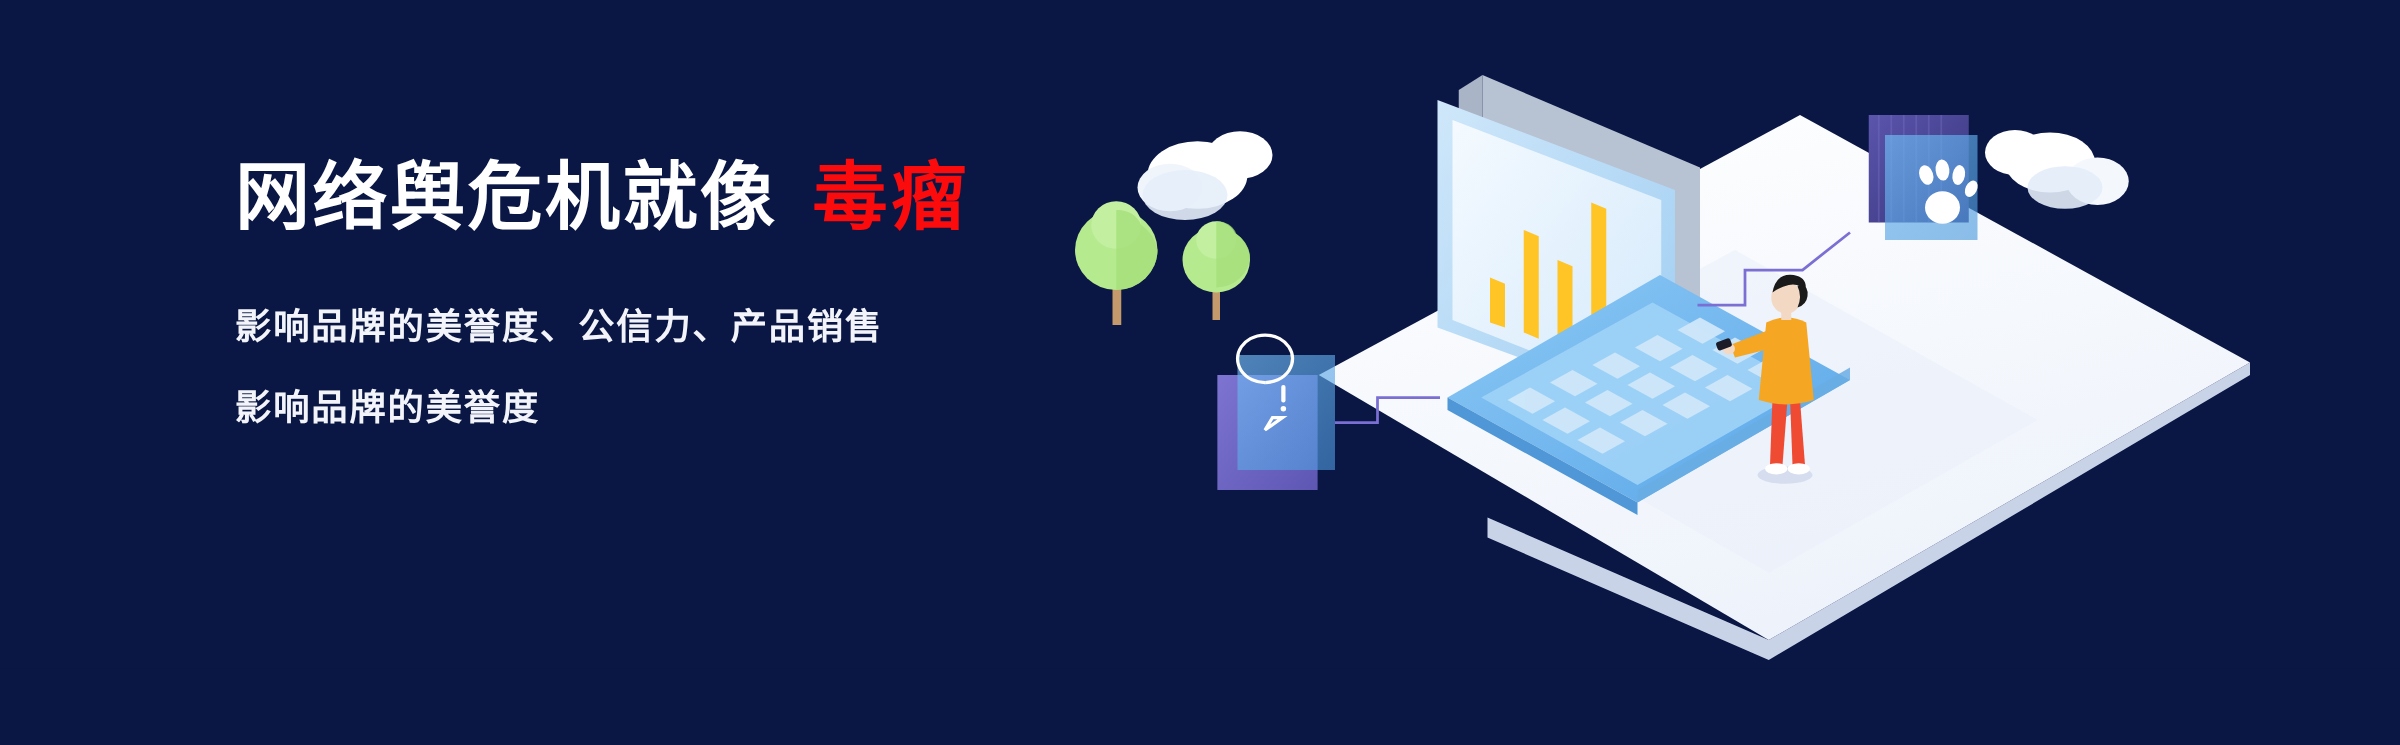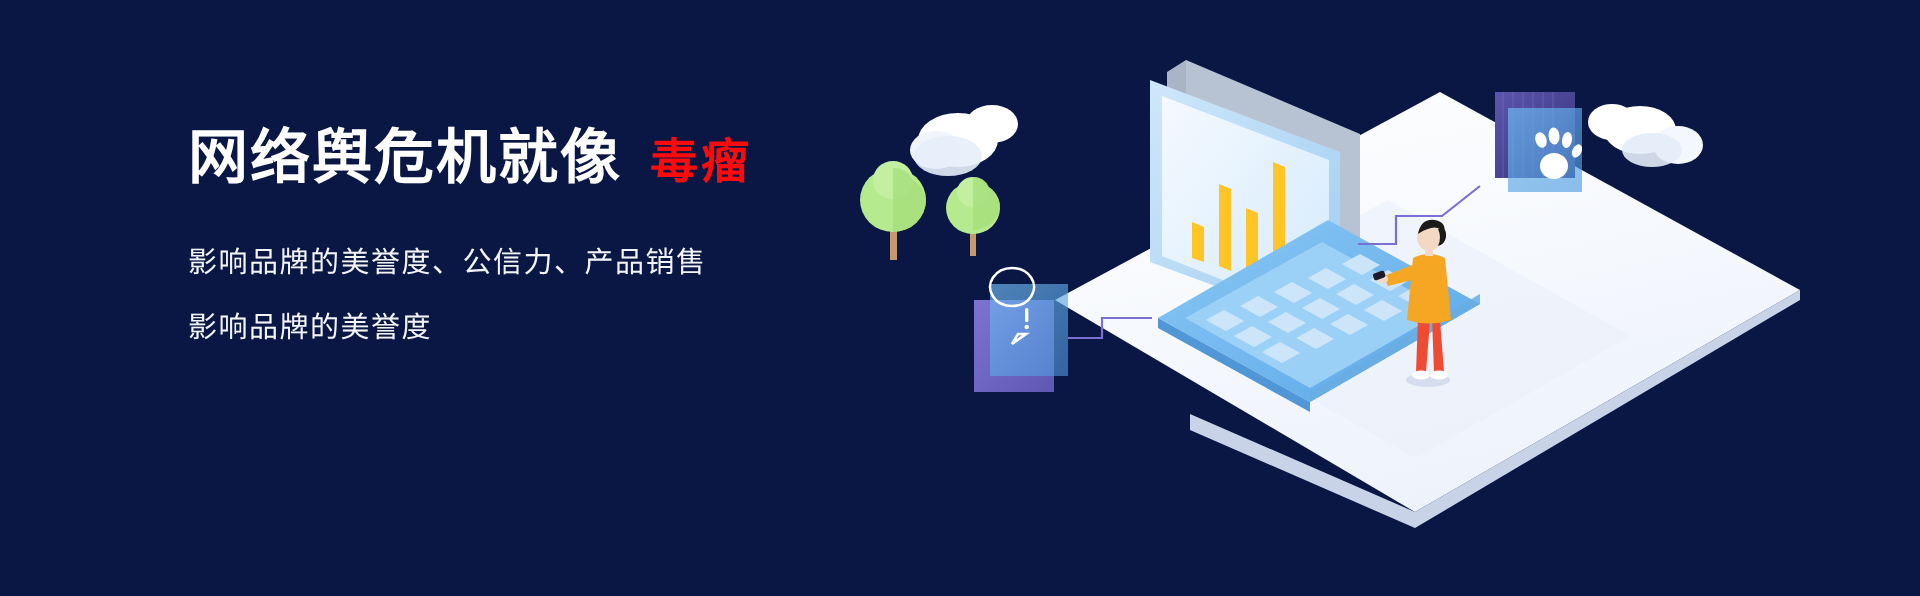--- a/index.html
+++ b/index.html
@@ -38,36 +38,36 @@
     font-weight: 700;
   }
   .headline .h-main {
     color: #ffffff;
     font-size: 60px;
     letter-spacing: 2px;
     font-weight: 700;
   }
   .headline .h-accent {
     color: #fb0b0b;
-    font-size: 48px;
+    font-size: 60px;
     letter-spacing: 3px;
     margin-left: 28px;
     font-weight: 700;
   }
 
   .sub-lines {
     margin-top: 60px;
   }
   .sub-line {
     color: #f2f4fa;
     font-size: 29px;
     letter-spacing: 1.5px;
     line-height: 1.0;
     white-space: nowrap;
-    font-weight: 400;
+    font-weight: 700;
   }
   .sub-line + .sub-line {
     margin-top: 36px;
   }
 
   
   .illustration {
     position: absolute;
     left: 840px;
     top: 0;

